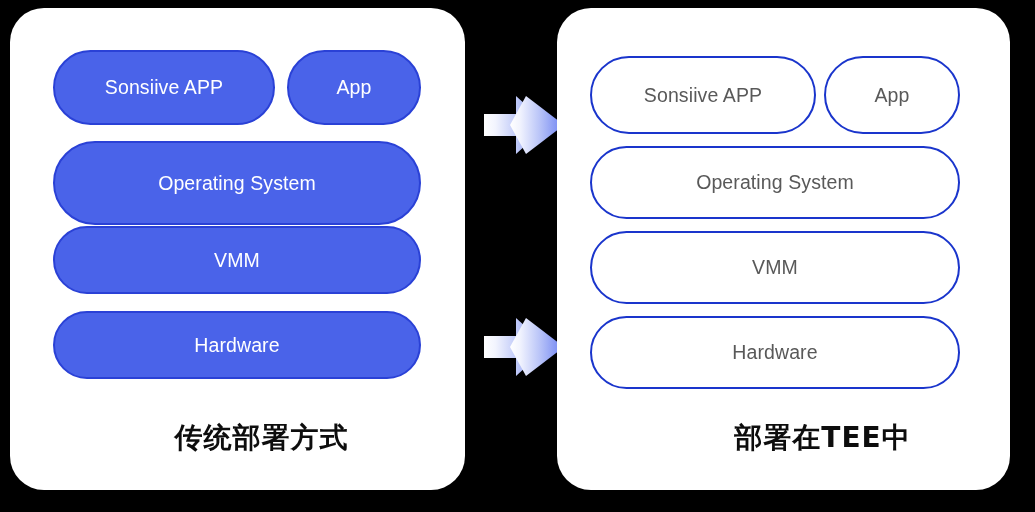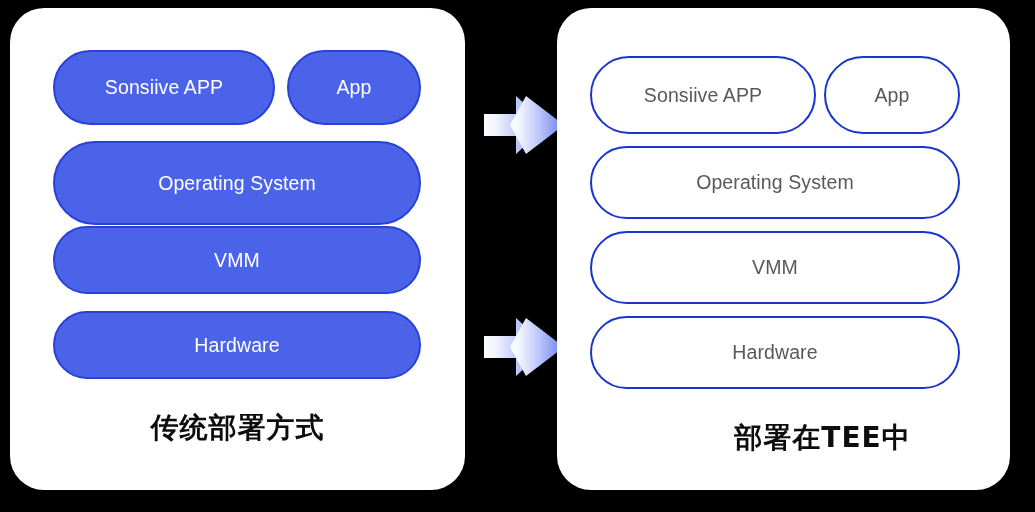--- a/index.html
+++ b/index.html
@@ -89,21 +89,21 @@
     position: absolute;
     left: 0;
     width: 100%;
     text-align: center;
     color: #0d0d0d;
     font-size: 28px;
     font-weight: 700;
     font-family: "DejaVu Sans", "Liberation Sans", sans-serif;
     letter-spacing: 1px;
   }
-  #cap-left  { top: 401px; }
+  #cap-left  { top: 411px; padding-left: 24px; }
   #cap-right { top: 411px; margin-left: 39px; }
 
   
   .arrow {
     position: absolute;
     width: 84px;
     height: 66px;
   }
   #arrow-top    { left: 482px; top: 92px; }
   #arrow-bottom { left: 482px; top: 314px; }

